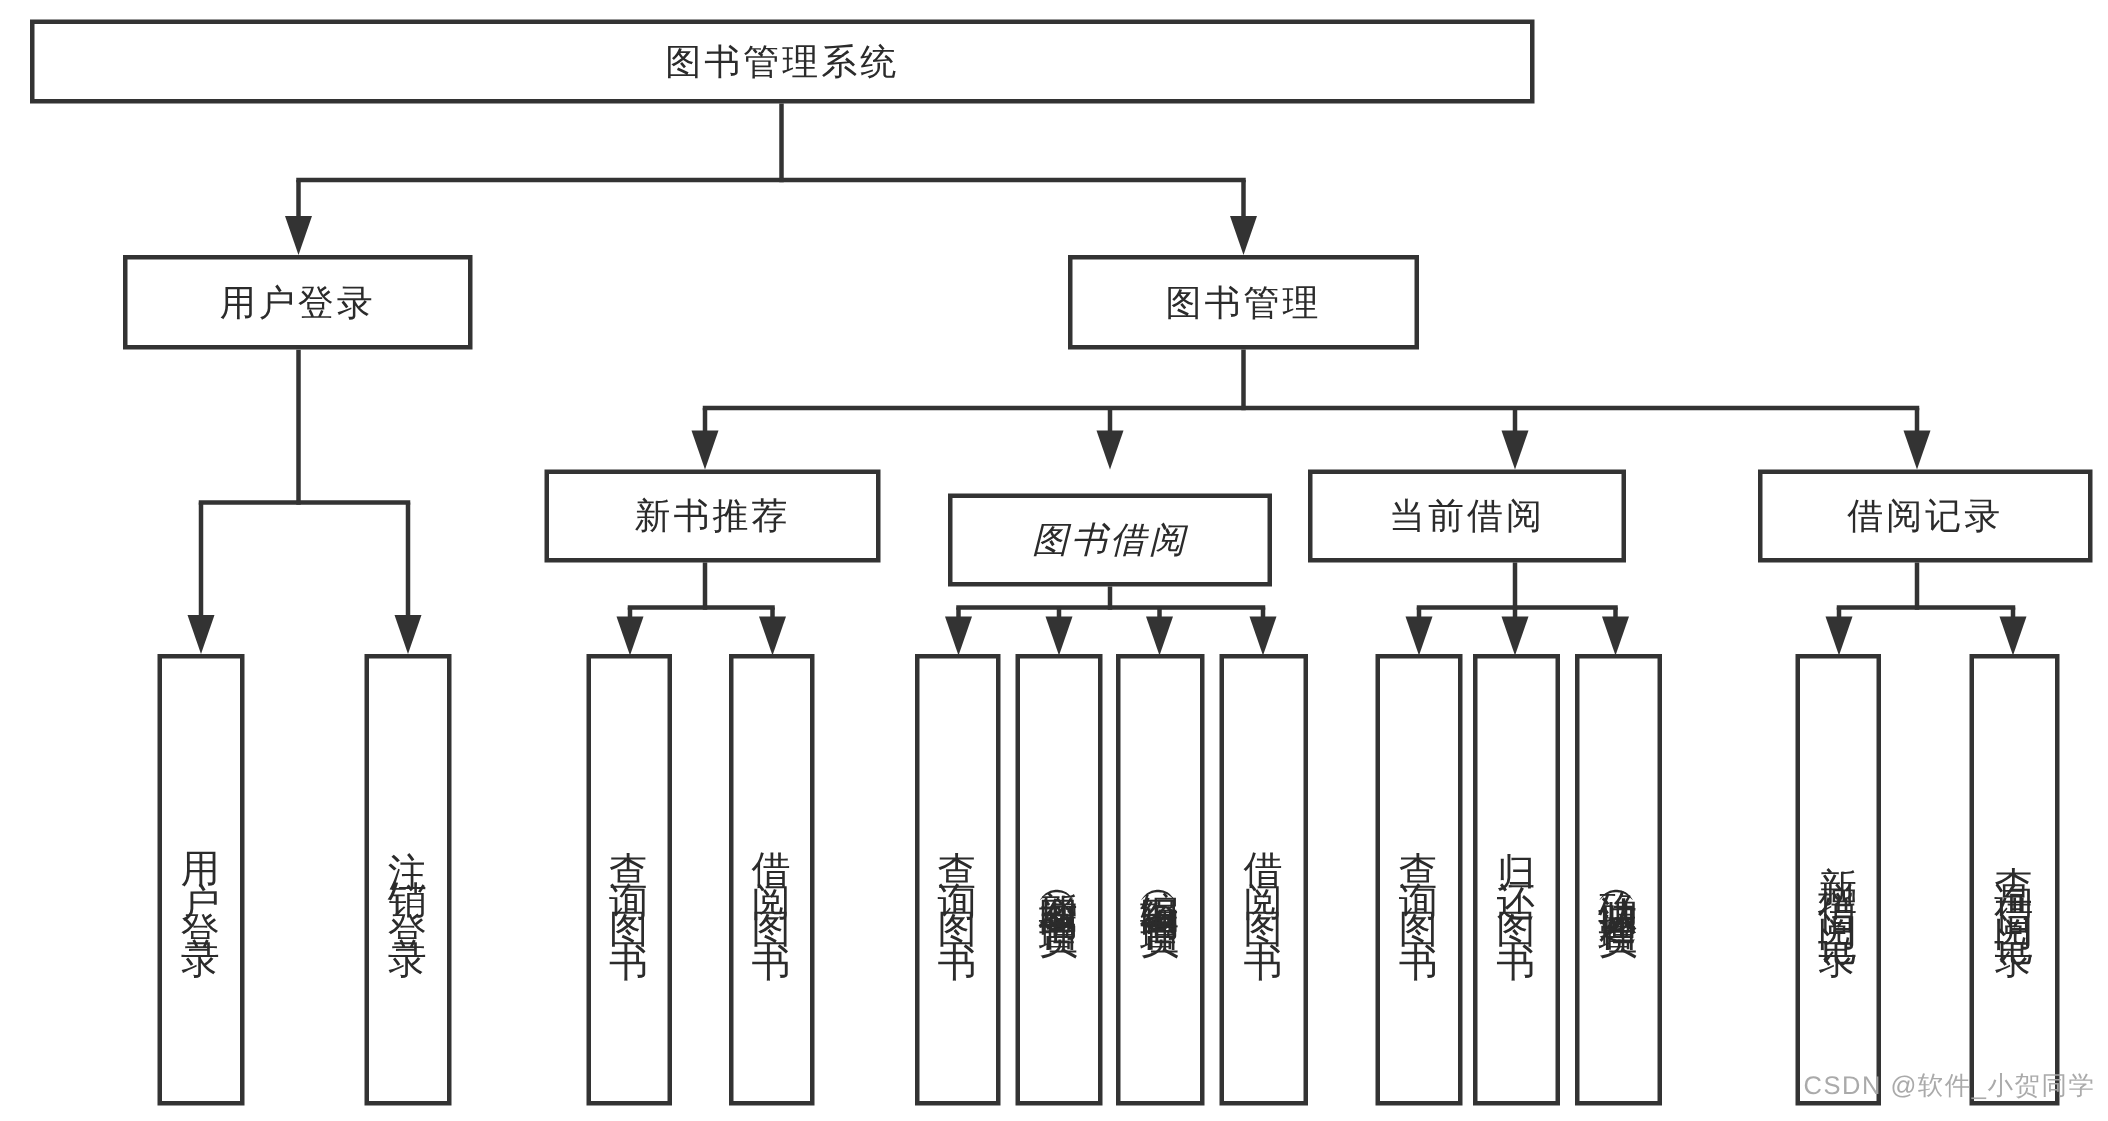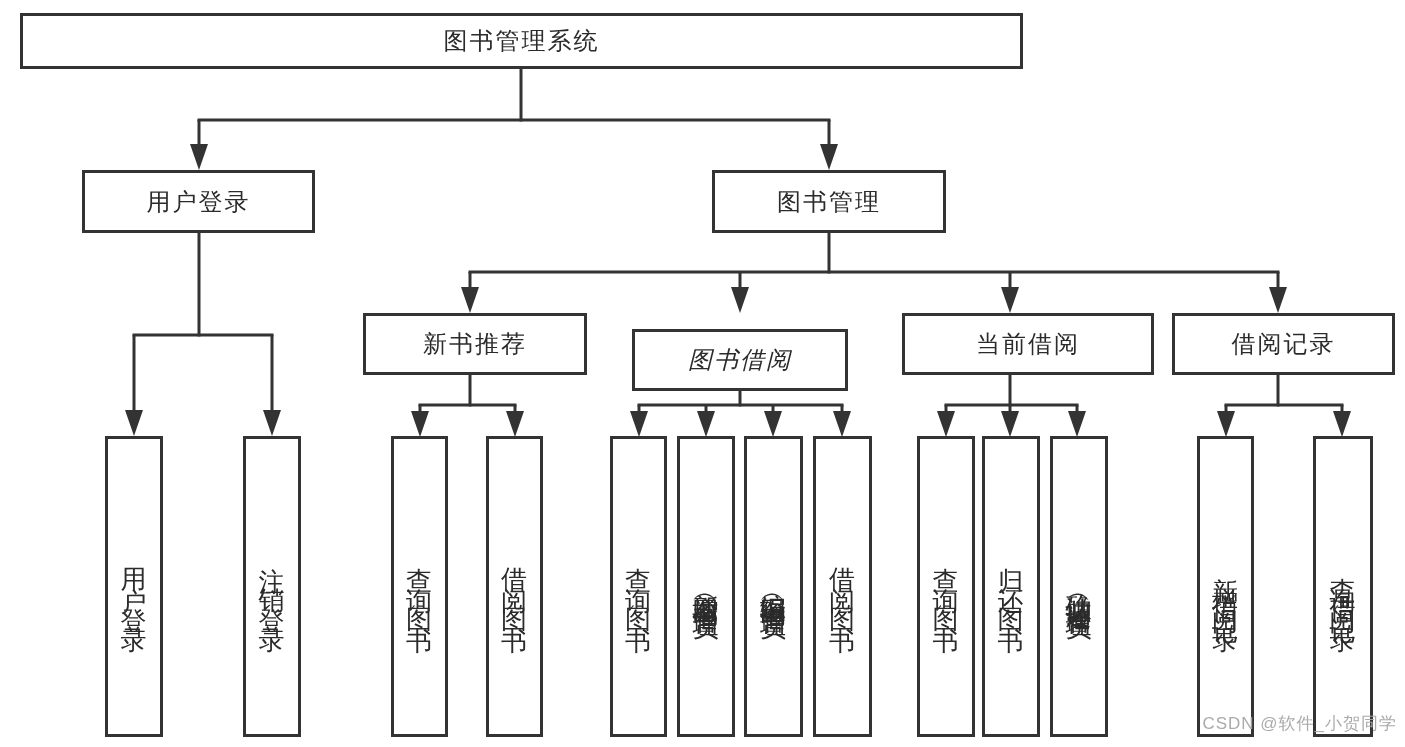--- a/index.html
+++ b/index.html
@@ -29,21 +29,21 @@
   }
   .ls-4{letter-spacing:20px;}
   .ls-6{letter-spacing:10px;}
   .ls-9{letter-spacing:3px;}
   
   #n-root{left:20px;top:13px;width:1003px;height:56px;}
   #n-user-login{left:82px;top:170px;width:233px;height:63px;}
   #n-book-mgmt{left:712px;top:170px;width:234px;height:63px;}
   #n-new-books{left:363px;top:313px;width:224px;height:62px;}
   #n-book-borrow{left:632px;top:329px;width:216px;height:62px;font-style:italic;}
-  #n-current-borrow{left:902px;top:313px;width:252px;height:62px;}
+  #n-current-borrow{left:872px;top:313px;width:212px;height:62px;}
   #n-borrow-records{left:1172px;top:313px;width:223px;height:62px;}
   .leaf{top:436px;height:301px;}
   #l-0{left:105px;width:58px;}
   #l-1{left:243px;width:58px;}
   #l-2{left:391px;width:57px;}
   #l-3{left:486px;width:57px;}
   #l-4{left:610px;width:57px;}
   #l-5{left:677px;width:58px;}
   #l-6{left:744px;width:59px;}
   #l-7{left:813px;width:59px;}

